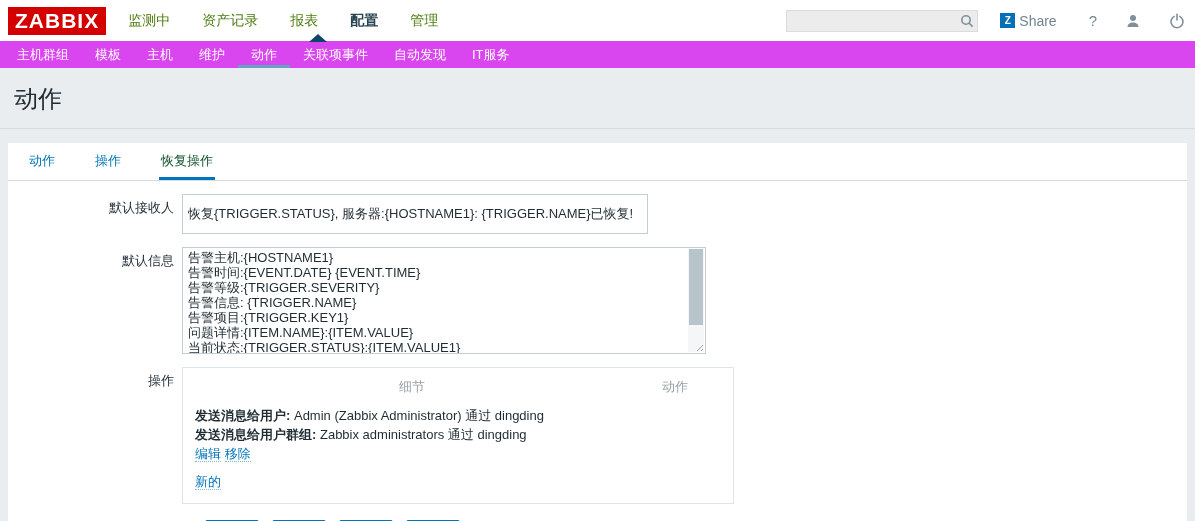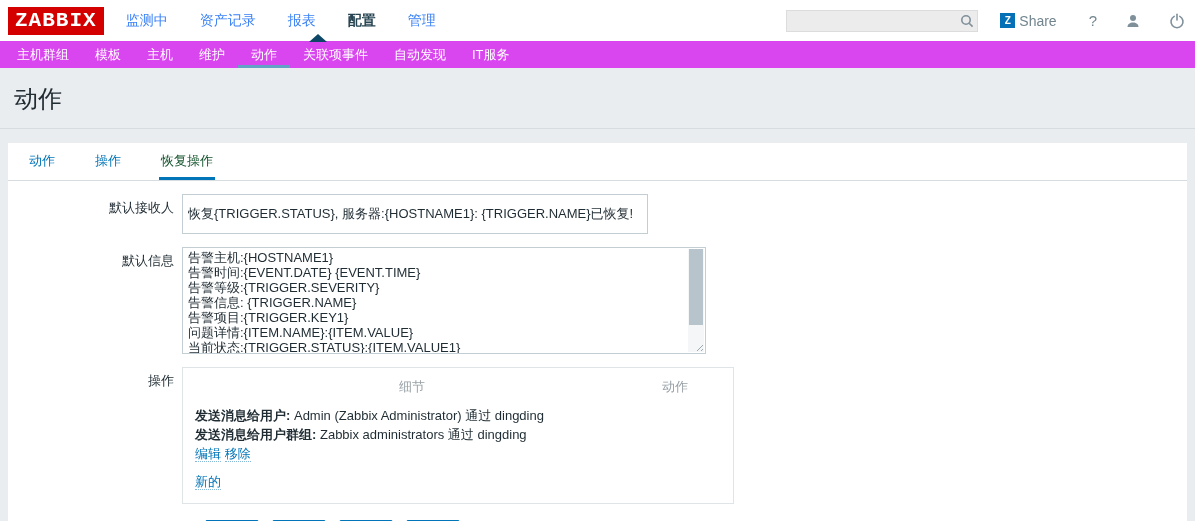--- a/index.html
+++ b/index.html
@@ -1,23 +1,23 @@
 <!DOCTYPE html>
 <html><head>
 <meta charset="utf-8">
 <style>
   * { margin:0; padding:0; box-sizing:border-box; }
   html,body { width:1195px; height:521px; overflow:hidden; }
   body { background:#e9edf0; font-family:"Liberation Sans", sans-serif; font-size:13px; color:#1f2c33; }
 
   
   .topbar { background:#fff; height:41px; display:flex; align-items:center; padding:0 10px 0 8px; }
-  .logo { background:#d40000; color:#fff; font-weight:bold; font-size:21px; letter-spacing:1px; padding:3px 7px 4px; line-height:1;font-family:Liberation Mono, monospace; }
+  .logo { background:#d40000; color:#fff; font-weight:bold; font-size:21px; letter-spacing:1px; padding:3px 7px 4px; line-height:1; }
   .topnav { display:flex; align-items:center; margin-left:22px; gap:32px; }
-  .topnav .item { color:#3b82f6; font-size:14px; cursor:pointer; text-decoration:none; }
+  .topnav .item { color:#4d7c0f; font-size:14px; cursor:pointer; text-decoration:none; }
   .topnav .item.active { font-weight:bold; color:#274452; }
   .topbar-spacer { flex:1; }
   .searchbox { position:relative; width:192px; height:22px; background:#ececec; border:1px solid #dcdcdc; display:flex; align-items:center; }
   .searchbox input { flex:1; border:none; background:transparent; height:20px; padding:0 6px; font-size:12px; outline:none; font-family:"Liberation Sans", sans-serif; }
   .search-icon { width:20px; display:flex; align-items:center; justify-content:center; cursor:pointer; }
   .share { display:flex; align-items:center; margin-left:22px; cursor:pointer; }
   .zbadge { width:15px; height:15px; background:#0670b7; color:#fff; font-size:10px; font-weight:bold; display:flex; align-items:center; justify-content:center; }
   .share-label { color:#72858f; font-size:14px; margin-left:4px; }
   .help { color:#72858f; font-size:15px; margin-left:32px; cursor:pointer; }
   .icon-btn { margin-left:28px; cursor:pointer; display:flex; align-items:center; }

